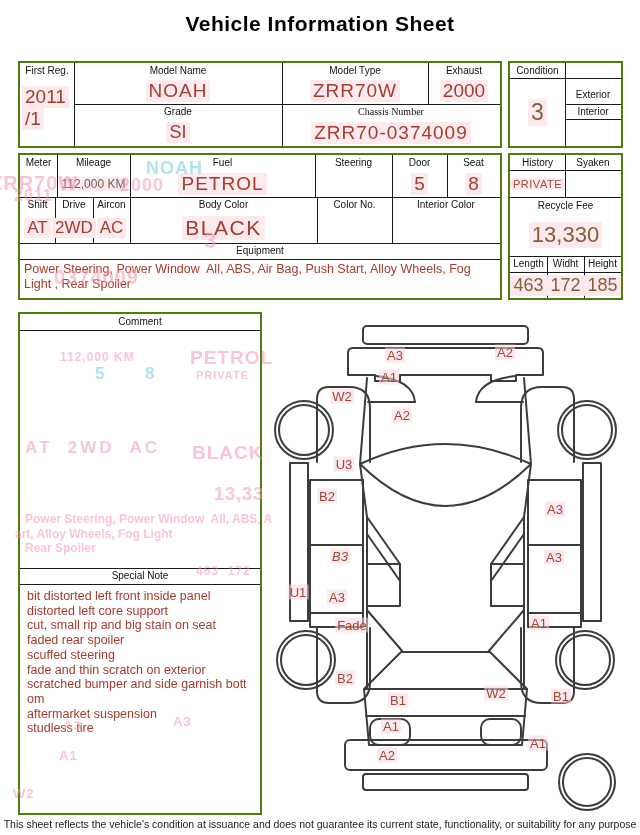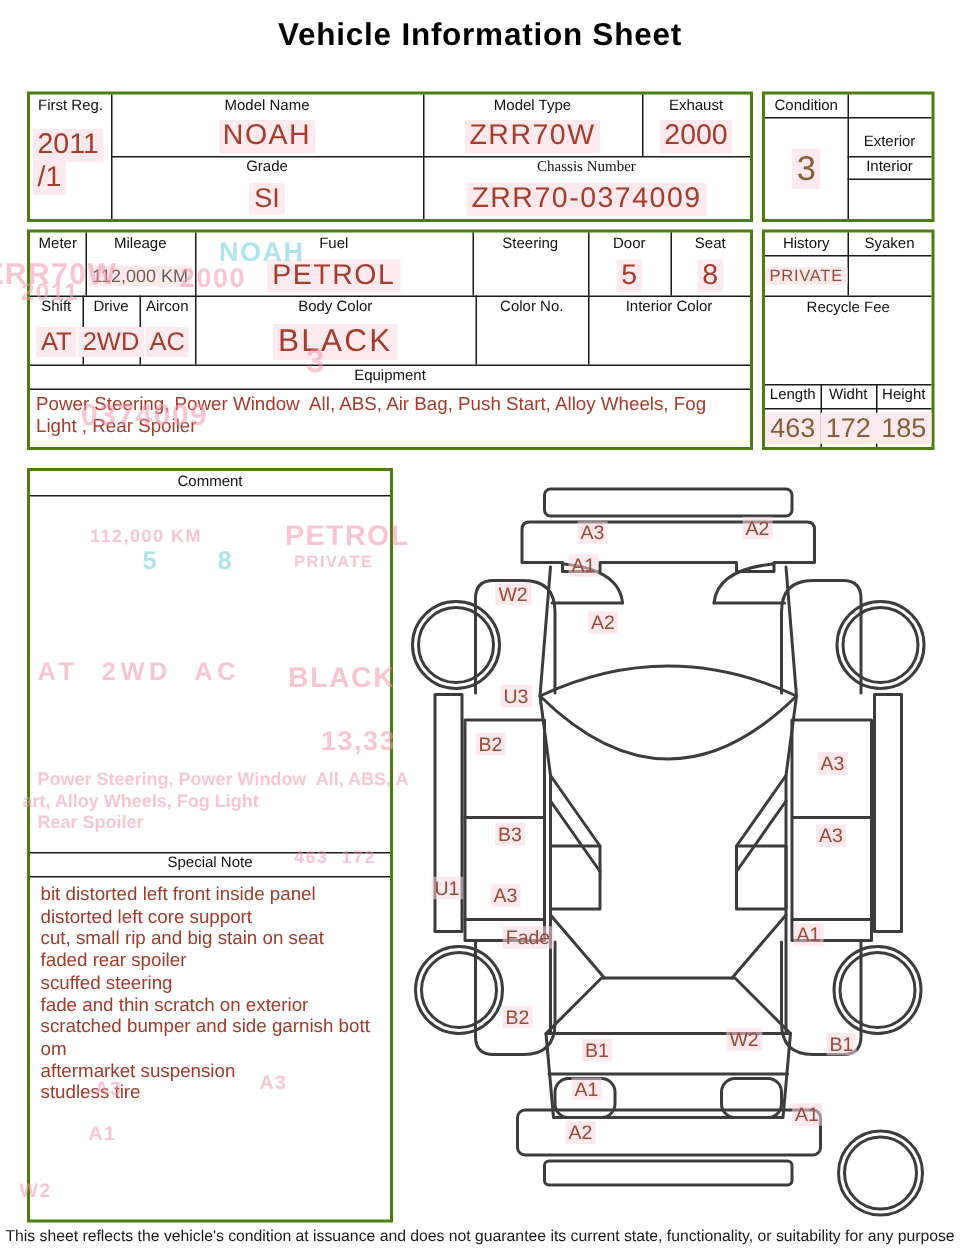--- a/index.html
+++ b/index.html
@@ -156,20 +156,23 @@
     <div class="vline" style="left:37px;top:101px;height:42px;"></div>
     <div class="vline" style="left:74px;top:101px;height:42px;"></div>
 
     <div class="lbl" style="left:0;top:0;width:55px;">History</div>
     <div class="lbl" style="left:55px;top:0;width:56px;">Syaken</div>
     <div class="val" style="left:0;top:15px;width:55px;height:27px;font-size:11px;color:#9b4a36;letter-spacing:.5px;">
         <span class="pink">PRIVATE</span>
       </div>
 
     <div class="lbl" style="left:0;top:43px;width:111px;line-height:16px;">Recycle Fee</div>
+    <div class="val brown" style="left:0;top:58px;width:111px;height:43px;font-size:22px;">
+        <span class="pink">13,330</span>
+      </div>
 
     <div class="lbl" style="left:0;top:101px;width:37px;">Length</div>
     <div class="lbl" style="left:37px;top:101px;width:37px;">Widht</div>
     <div class="lbl" style="left:74px;top:101px;width:37px;">Height</div>
     <div class="val brown" style="left:0;top:117px;width:37px;height:26px;font-size:18px;">
         <span class="pink">463</span>
       </div>
     <div class="val brown" style="left:37px;top:117px;width:37px;height:26px;font-size:18px;">
         <span class="pink">172</span>
       </div>
@@ -261,21 +264,21 @@
       </g>
     </svg>
     <span class="dlabel" style="left:125px;top:43px;">A3</span>
     <span class="dlabel" style="left:235px;top:40px;">A2</span>
     <span class="dlabel" style="left:119px;top:65px;">A1</span>
     <span class="dlabel" style="left:72px;top:84px;">W2</span>
     <span class="dlabel" style="left:132px;top:103px;">A2</span>
     <span class="dlabel" style="left:74px;top:152px;">U3</span>
     <span class="dlabel" style="left:57px;top:184px;">B2</span>
     <span class="dlabel" style="left:285px;top:197px;">A3</span>
-    <span class="dlabel" style="left:70px;top:244px;">B3</span>
+    <span class="dlabel" style="left:70px;top:244px;font-style:italic;">B3</span>
     <span class="dlabel" style="left:284px;top:245px;">A3</span>
     <span class="dlabel" style="left:28px;top:280px;">U1</span>
     <span class="dlabel" style="left:67px;top:285px;">A3</span>
     <span class="dlabel" style="left:82px;top:313px;">Fade</span>
     <span class="dlabel" style="left:269px;top:311px;">A1</span>
     <span class="dlabel" style="left:75px;top:366px;">B2</span>
     <span class="dlabel" style="left:128px;top:388px;">B1</span>
     <span class="dlabel" style="left:226px;top:381px;">W2</span>
     <span class="dlabel" style="left:291px;top:384px;">B1</span>
     <span class="dlabel" style="left:121px;top:414px;">A1</span>

